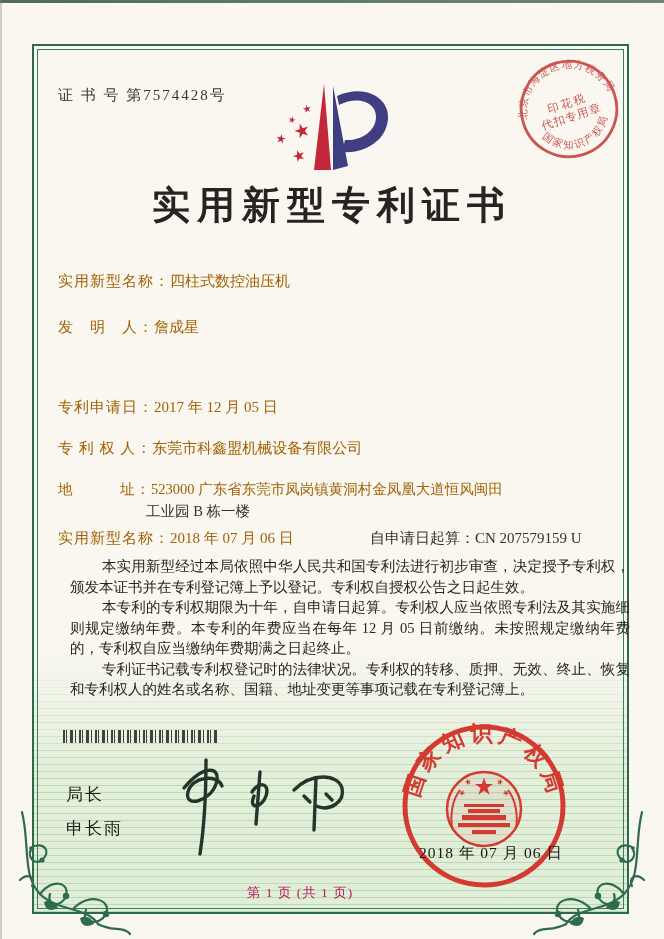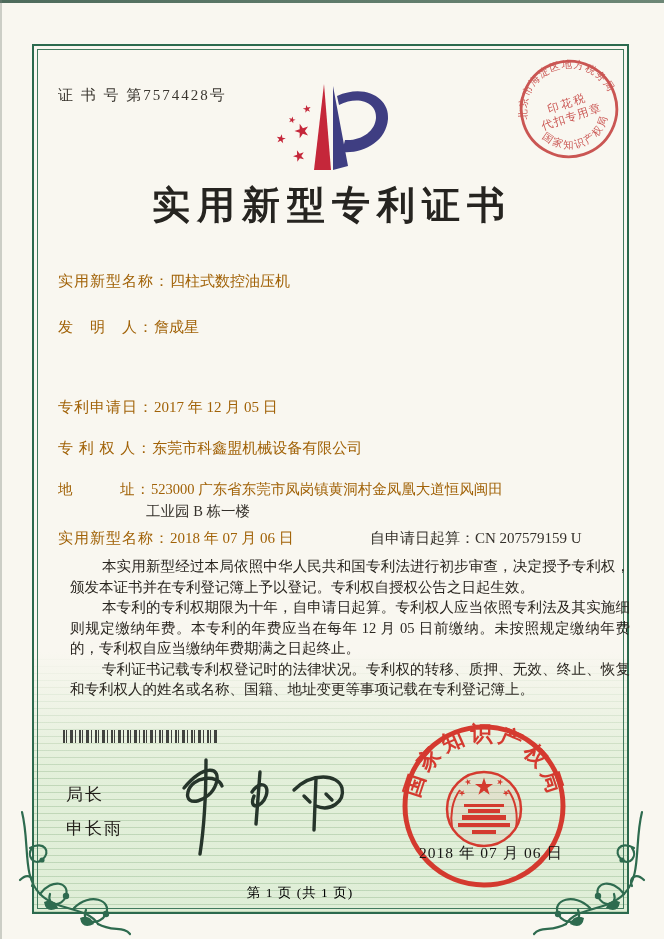--- a/index.html
+++ b/index.html
@@ -55,21 +55,21 @@
   .director-name  { position:absolute; left:66px; top:817px; font-size:17px; color:#23201b; z-index:4; letter-spacing:2px; }
   .signature { position:absolute; left:156px; top:750px; width:200px; height:112px; z-index:4; }
 
   .seal { position:absolute; left:398px; top:720px; width:172px; height:172px; z-index:5; opacity:.93; }
   .seal-date { position:absolute; left:396px; top:843px; width:190px; text-align:center;
     font-size:15.5px; color:#181715; letter-spacing:1px; z-index:6; white-space:nowrap; }
 
   .stamp { position:absolute; left:518px; top:58px; width:102px; height:102px; z-index:5; opacity:.88; }
 
   .footer { position:absolute; left:0; top:884px; width:600px; text-align:center;
-    font-size:13.5px; color:#000000; z-index:3; letter-spacing:1px; }
+    font-size:13.5px; color:#be185d; z-index:3; letter-spacing:1px; }
 
   .ornament { position:absolute; width:118px; height:128px; z-index:4; }
   .orn-left { left:14px; top:810px; }
   .orn-right { left:532px; top:810px; transform:scaleX(-1); }
 </style>
 </head>
 <body>
 
 <div class="page">
 

